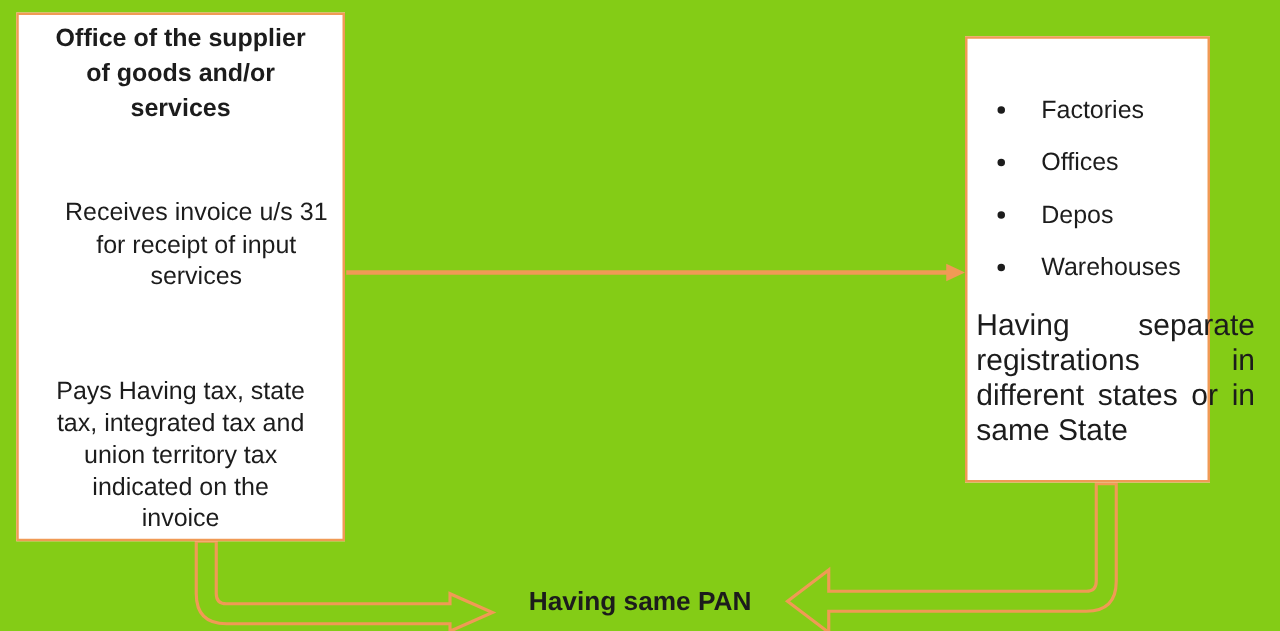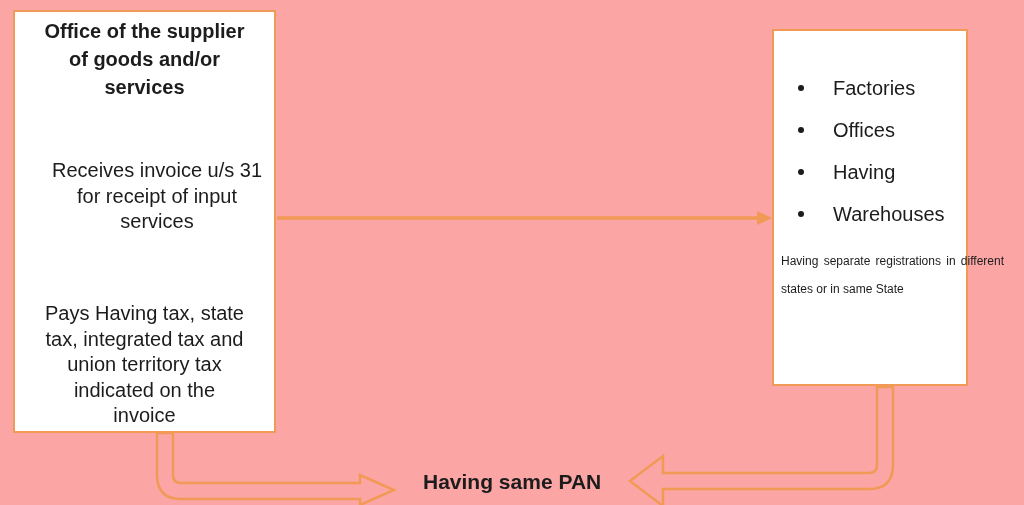--- a/index.html
+++ b/index.html
@@ -3,21 +3,21 @@
 <meta charset="utf-8">
 <style>
   :root{
     --accent:#F09A55;
     --ink:#1c1c1c;
   }
   *{box-sizing:border-box;}
   html,body{margin:0;padding:0;background:#ffffff;}
   body{font-family:"Liberation Sans", sans-serif;color:var(--ink);}
   .canvas{
-    position:relative;width:1024px;height:505px;background:#fca5a5;overflow:hidden;
+    position:relative;width:1024px;height:505px;background:#84cc16;overflow:hidden;
   }
   .overlay{position:absolute;left:0;top:0;width:1024px;height:505px;pointer-events:none;}
   .box{position:absolute;border:2.5px solid var(--accent);background:#ffffff;}
   .left-box{left:13px;top:10px;width:263px;height:423px;}
   .right-box{left:772px;top:29px;width:196px;height:357px;}
   .lines{white-space:pre-line;}
   .lb-title{
     position:absolute;left:0;top:5px;width:100%;text-align:center;
     font-weight:bold;font-size:20px;line-height:28px;
   }
@@ -30,21 +30,21 @@
   }
   .bullet-list{position:absolute;left:0;top:36px;width:100%;margin:0;padding:0;list-style:none;}
   .bullet-item{display:flex;align-items:center;height:42px;font-size:20px;}
   .bullet-dot{
     width:6px;height:6px;border-radius:50%;background:var(--ink);
     margin-left:24px;flex:0 0 auto;
   }
   .bullet-label{padding-left:29px;}
   .rb-note{
     position:absolute;left:7px;top:216px;width:223px;margin:0;
-    font-size:12px;line-height:28px;text-align:justify;text-align-last:left;
+    font-size:24px;line-height:28px;text-align:justify;text-align-last:left;
   }
   .bottom-label{position:absolute;left:423px;top:469px;font-size:21px;line-height:25px;}
   .bottom-label .bold{font-weight:bold;}
   .solid-arrow{fill:var(--accent);stroke:none;}
   .solid-line{stroke:var(--accent);fill:none;}
   .elbow{stroke:var(--accent);fill:none;stroke-width:2.5;stroke-linejoin:miter;}
   .artifact{fill:#3c3c3c;}
 </style>
 </head>
 <body>
@@ -96,21 +96,21 @@
       <li class="bullet-item">
         <span class="bullet-dot"></span>
         <span class="bullet-label">Factories</span>
       </li>
       <li class="bullet-item">
         <span class="bullet-dot"></span>
         <span class="bullet-label">Offices</span>
       </li>
       <li class="bullet-item">
         <span class="bullet-dot"></span>
-        <span class="bullet-label">Having</span>
+        <span class="bullet-label">Depos</span>
       </li>
       <li class="bullet-item">
         <span class="bullet-dot"></span>
         <span class="bullet-label">Warehouses</span>
       </li>
     </ul>
     <p class="rb-note">Having separate registrations in different states or in same State</p>
   </div>
 
   <div class="bottom-label">

